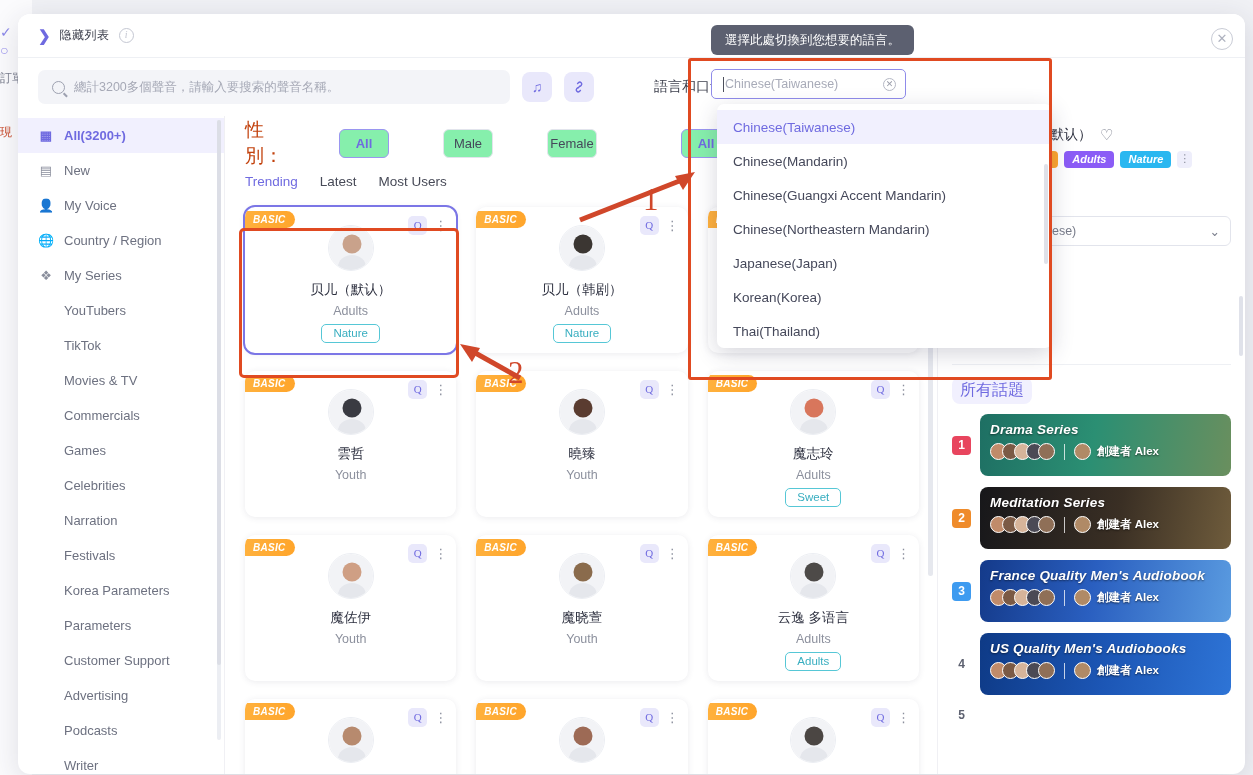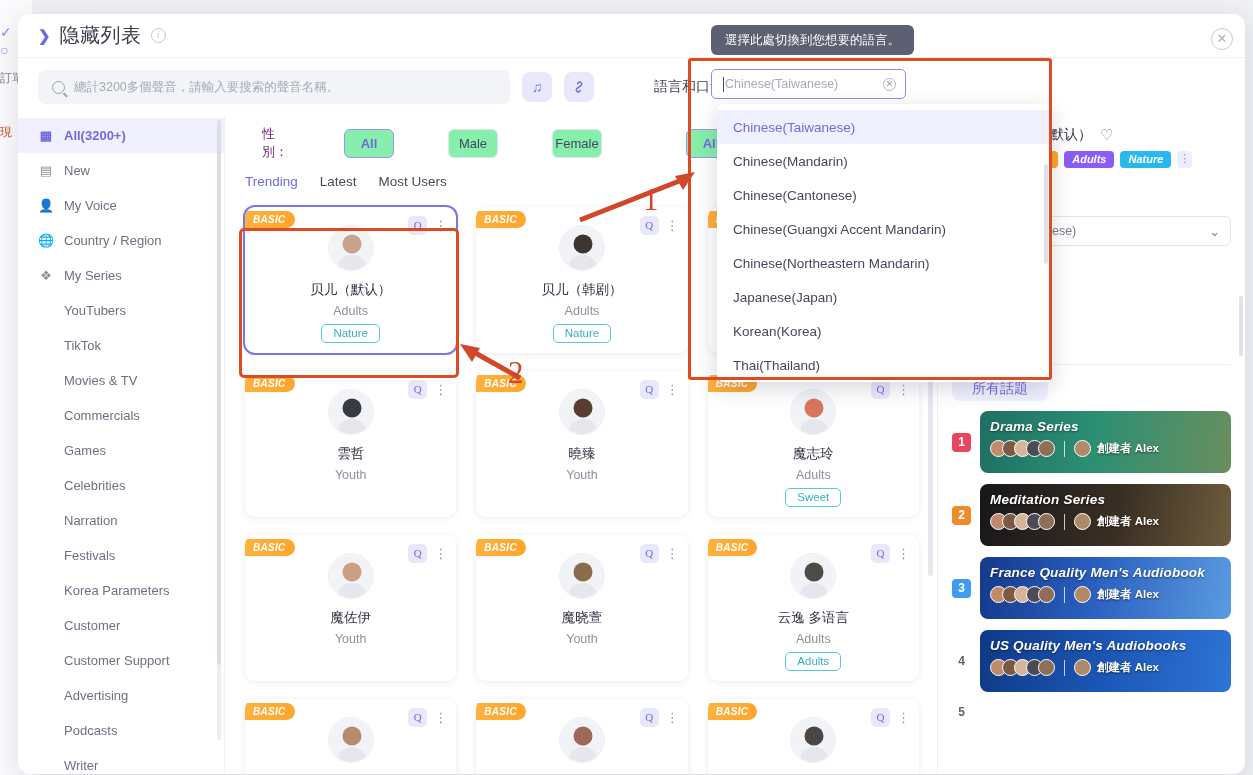--- a/index.html
+++ b/index.html
@@ -24,21 +24,21 @@
     position:absolute; left:18px; top:14px; width:1227px; height:760px;
     background:#ffffff; border-radius:12px;
     box-shadow: 0 6px 28px rgba(40,40,70,.14);
     overflow:hidden;
   }
   .modal-header {
     height:44px; display:flex; align-items:center; gap:9px;
     padding-left:20px; border-bottom:1px solid #eef0f4; background:#fff;
   }
   .chev { color:#6f6ae0; font-size:15px; font-weight:bold; }
-  .mh-title { font-size:20px; color:#3a3d4a; letter-spacing:.5px; }
+  .mh-title { font-size:12px; color:#3a3d4a; letter-spacing:.5px; }
   .info-dot {
     width:15px;height:15px;border-radius:50%;
     border:1.4px solid #c4c7d2; color:#c4c7d2;
     font-size:10px; line-height:12px; text-align:center; font-style:italic;
     font-family:"Liberation Serif",serif;
   }
   .close-btn {
     position:absolute; right:12px; top:14px;
     width:22px;height:22px;border-radius:50%;
     border:1.4px solid #c9ccd6; color:#aeb2bf;
@@ -74,21 +74,21 @@
   .side-item.sub { padding-left:46px; }
   .side-scroll {
     position:absolute; right:3px; top:4px; width:4px; height:620px;
     background:#eceef3; border-radius:2px;
   }
   .side-scroll::before{content:"";position:absolute;left:0;top:0;width:4px;height:545px;background:#dcdee6;border-radius:2px;}
 
   
   .middle { flex:1; position:relative; padding:0 18px 0 20px; overflow:hidden;}
   .filter-row { display:flex; align-items:center; gap:10px; height:48px; padding-top:6px;}
-  .f-label { font-size:13px; color:#701a75; margin-right:2px;margin-left:17px;}
+  .f-label { font-size:19px; color:#c2410c; margin-right:2px;}
   .pill {
     height:29px; min-width:50px; padding:0 14px; border-radius:6px;
     border:1px solid #e2e4ec; background:#86efac; color:#45485a;
     font-size:13px; display:flex; align-items:center; justify-content:center; cursor:pointer;margin-left:44px;
   }
   .pill.on { border-color:#9a96f0; color:#6f6ae0; font-weight:bold;}
   .f-sep { width:1px;height:22px;background:#e6e8ef;margin:0 10px;}
 
   .tabs { display:flex; gap:22px; height:34px; align-items:center; }
   .tab { font-size:13.5px; color:#474a57; cursor:pointer;}
@@ -136,21 +136,21 @@
   .chip.adults{background:#8b5cf6;}
   .chip.nature{background:#2ab7f0;}
   .chip-dots{width:15px;height:17px;border-radius:4px;background:#eeeefb;color:#8b8f9d;font-size:11px;line-height:15px;text-align:center;cursor:pointer;}
   .rp-sub{font-size:13px;color:#3c3f4c;margin-top:18px;}
   .rp-select{
     margin-top:8px;height:30px;border:1px solid #e2e4ec;border-radius:6px;
     display:flex;align-items:center;justify-content:space-between;padding:0 10px;
     font-size:12.5px;color:#787c8a;cursor:pointer;
   }
   .rp-hr{margin-top:118px;border-top:1px solid #eef0f4;}
-  .topic-pill{display:inline-block;margin-top:12px;background:#f1f0fe;color:#6f6ae0;font-size:14px;padding:3px 20px;border-radius:8px;}
+  .topic-pill{display:inline-block;margin-top:12px;background:#f1f0fe;color:#6f6ae0;font-size:16px;padding:3px 8px;border-radius:8px;}
 
   .series-list{margin-top:10px;}
   .series-row{display:flex;align-items:center;gap:9px;margin-bottom:11px;}
   .rank{width:19px;height:19px;border-radius:4px;color:#fff;font-size:12px;font-weight:bold;line-height:19px;text-align:center;flex:none;}
   .rank.plain{background:transparent;color:#5d6170;}
   .series-card{
     flex:1;height:62px;border-radius:8px;position:relative;overflow:hidden;
     padding:8px 10px;color:#fff;
   }
   .series-name{font-size:13.5px;font-weight:bold;font-style:italic;letter-spacing:.2px;text-shadow:0 1px 2px rgba(0,0,0,.5);}
@@ -275,21 +275,21 @@
         <div class="side-item sub">
             <span>Narration</span>
           </div>
         <div class="side-item sub">
             <span>Festivals</span>
           </div>
         <div class="side-item sub">
             <span>Korea Parameters</span>
           </div>
         <div class="side-item sub">
-            <span>Customer</span>
+            <span>Parameters</span>
           </div>
         <div class="side-item sub">
             <span>Customer Support</span>
           </div>
         <div class="side-item sub">
             <span>Advertising</span>
           </div>
         <div class="side-item sub">
             <span>Podcasts</span>
           </div>
@@ -615,21 +615,20 @@
   <div class="lang-wrap">
     <div class="lang-input">
       <span class="cursor"></span>
       <span class="lang-val">Chinese(Taiwanese)</span>
       <span class="clear-ic">✕</span>
     </div>
     <div class="lang-menu" id="langmenu">
       <div class="menu-scroll"></div>
     <div class="lang-opt on">Chinese(Taiwanese)</div>
         <div class="lang-opt">Chinese(Mandarin)</div>
-        <div class="lang-opt">Chinese(Cantonese)</div>
         <div class="lang-opt">Chinese(Guangxi Accent Mandarin)</div>
         <div class="lang-opt">Chinese(Northeastern Mandarin)</div>
         <div class="lang-opt">Japanese(Japan)</div>
         <div class="lang-opt">Korean(Korea)</div>
         <div class="lang-opt">Thai(Thailand)</div>
       </div>
   </div>
 
   <div class="anno box1"></div>
   <div class="anno box2"></div>

